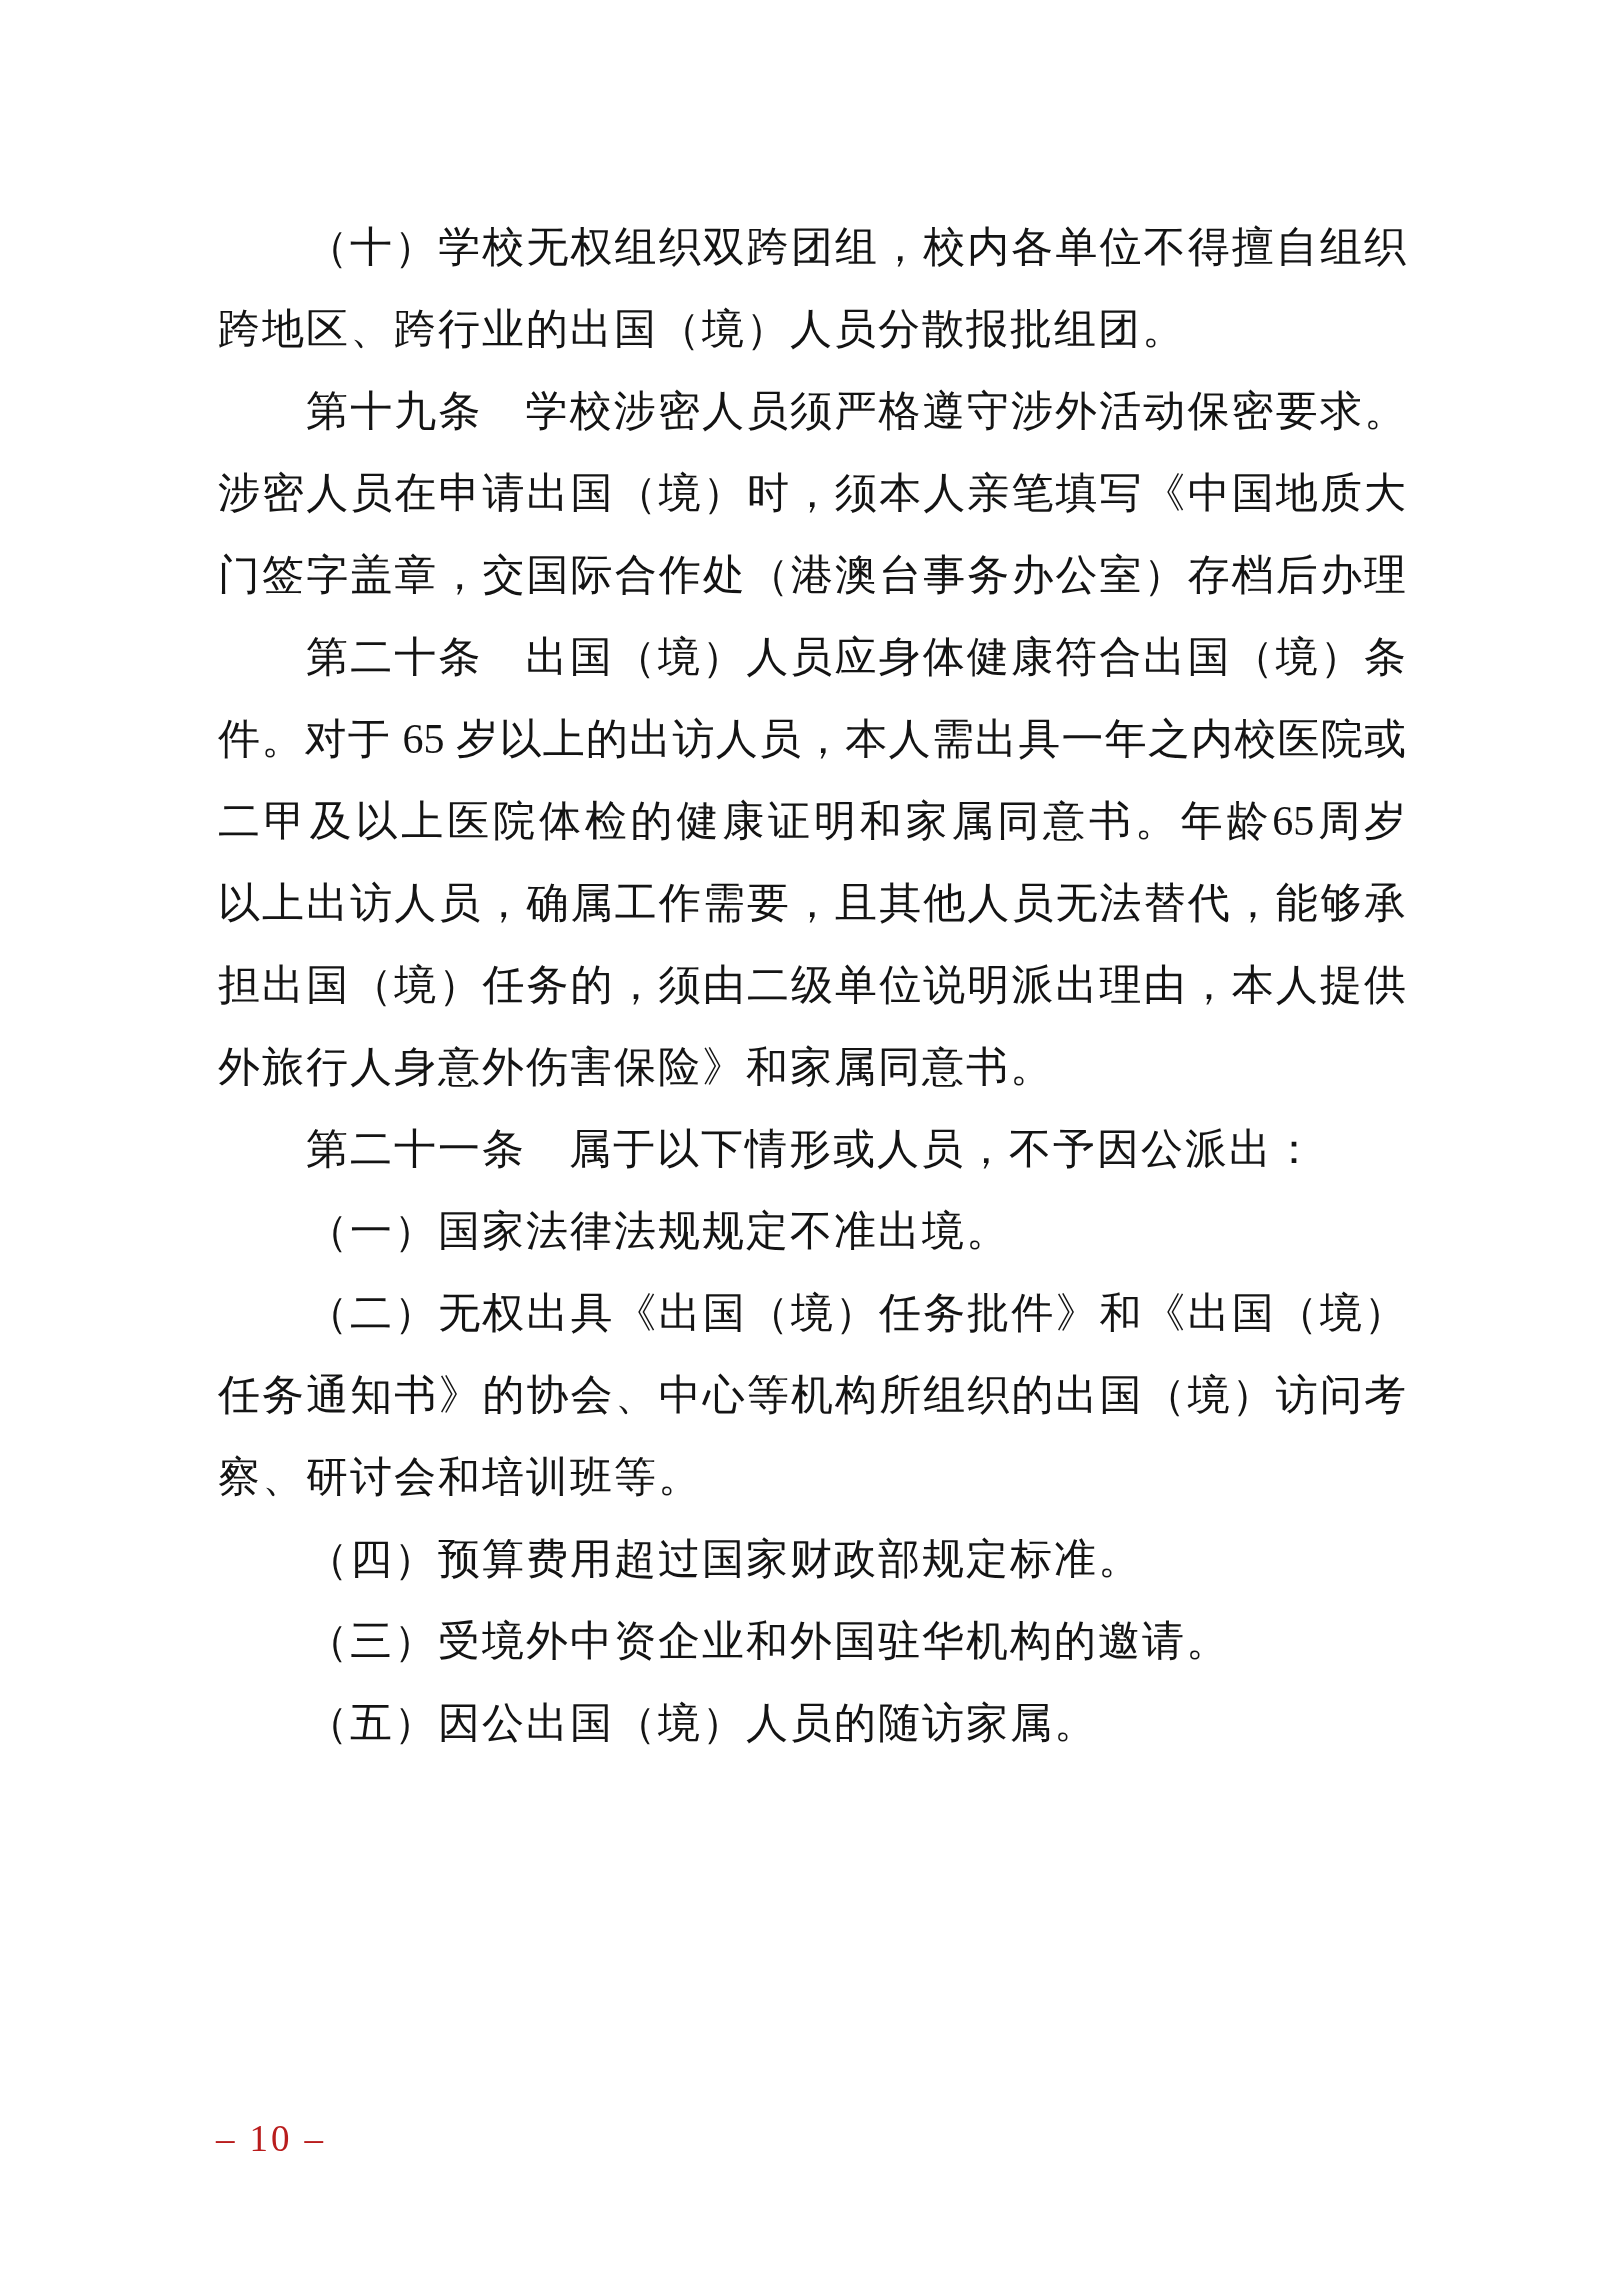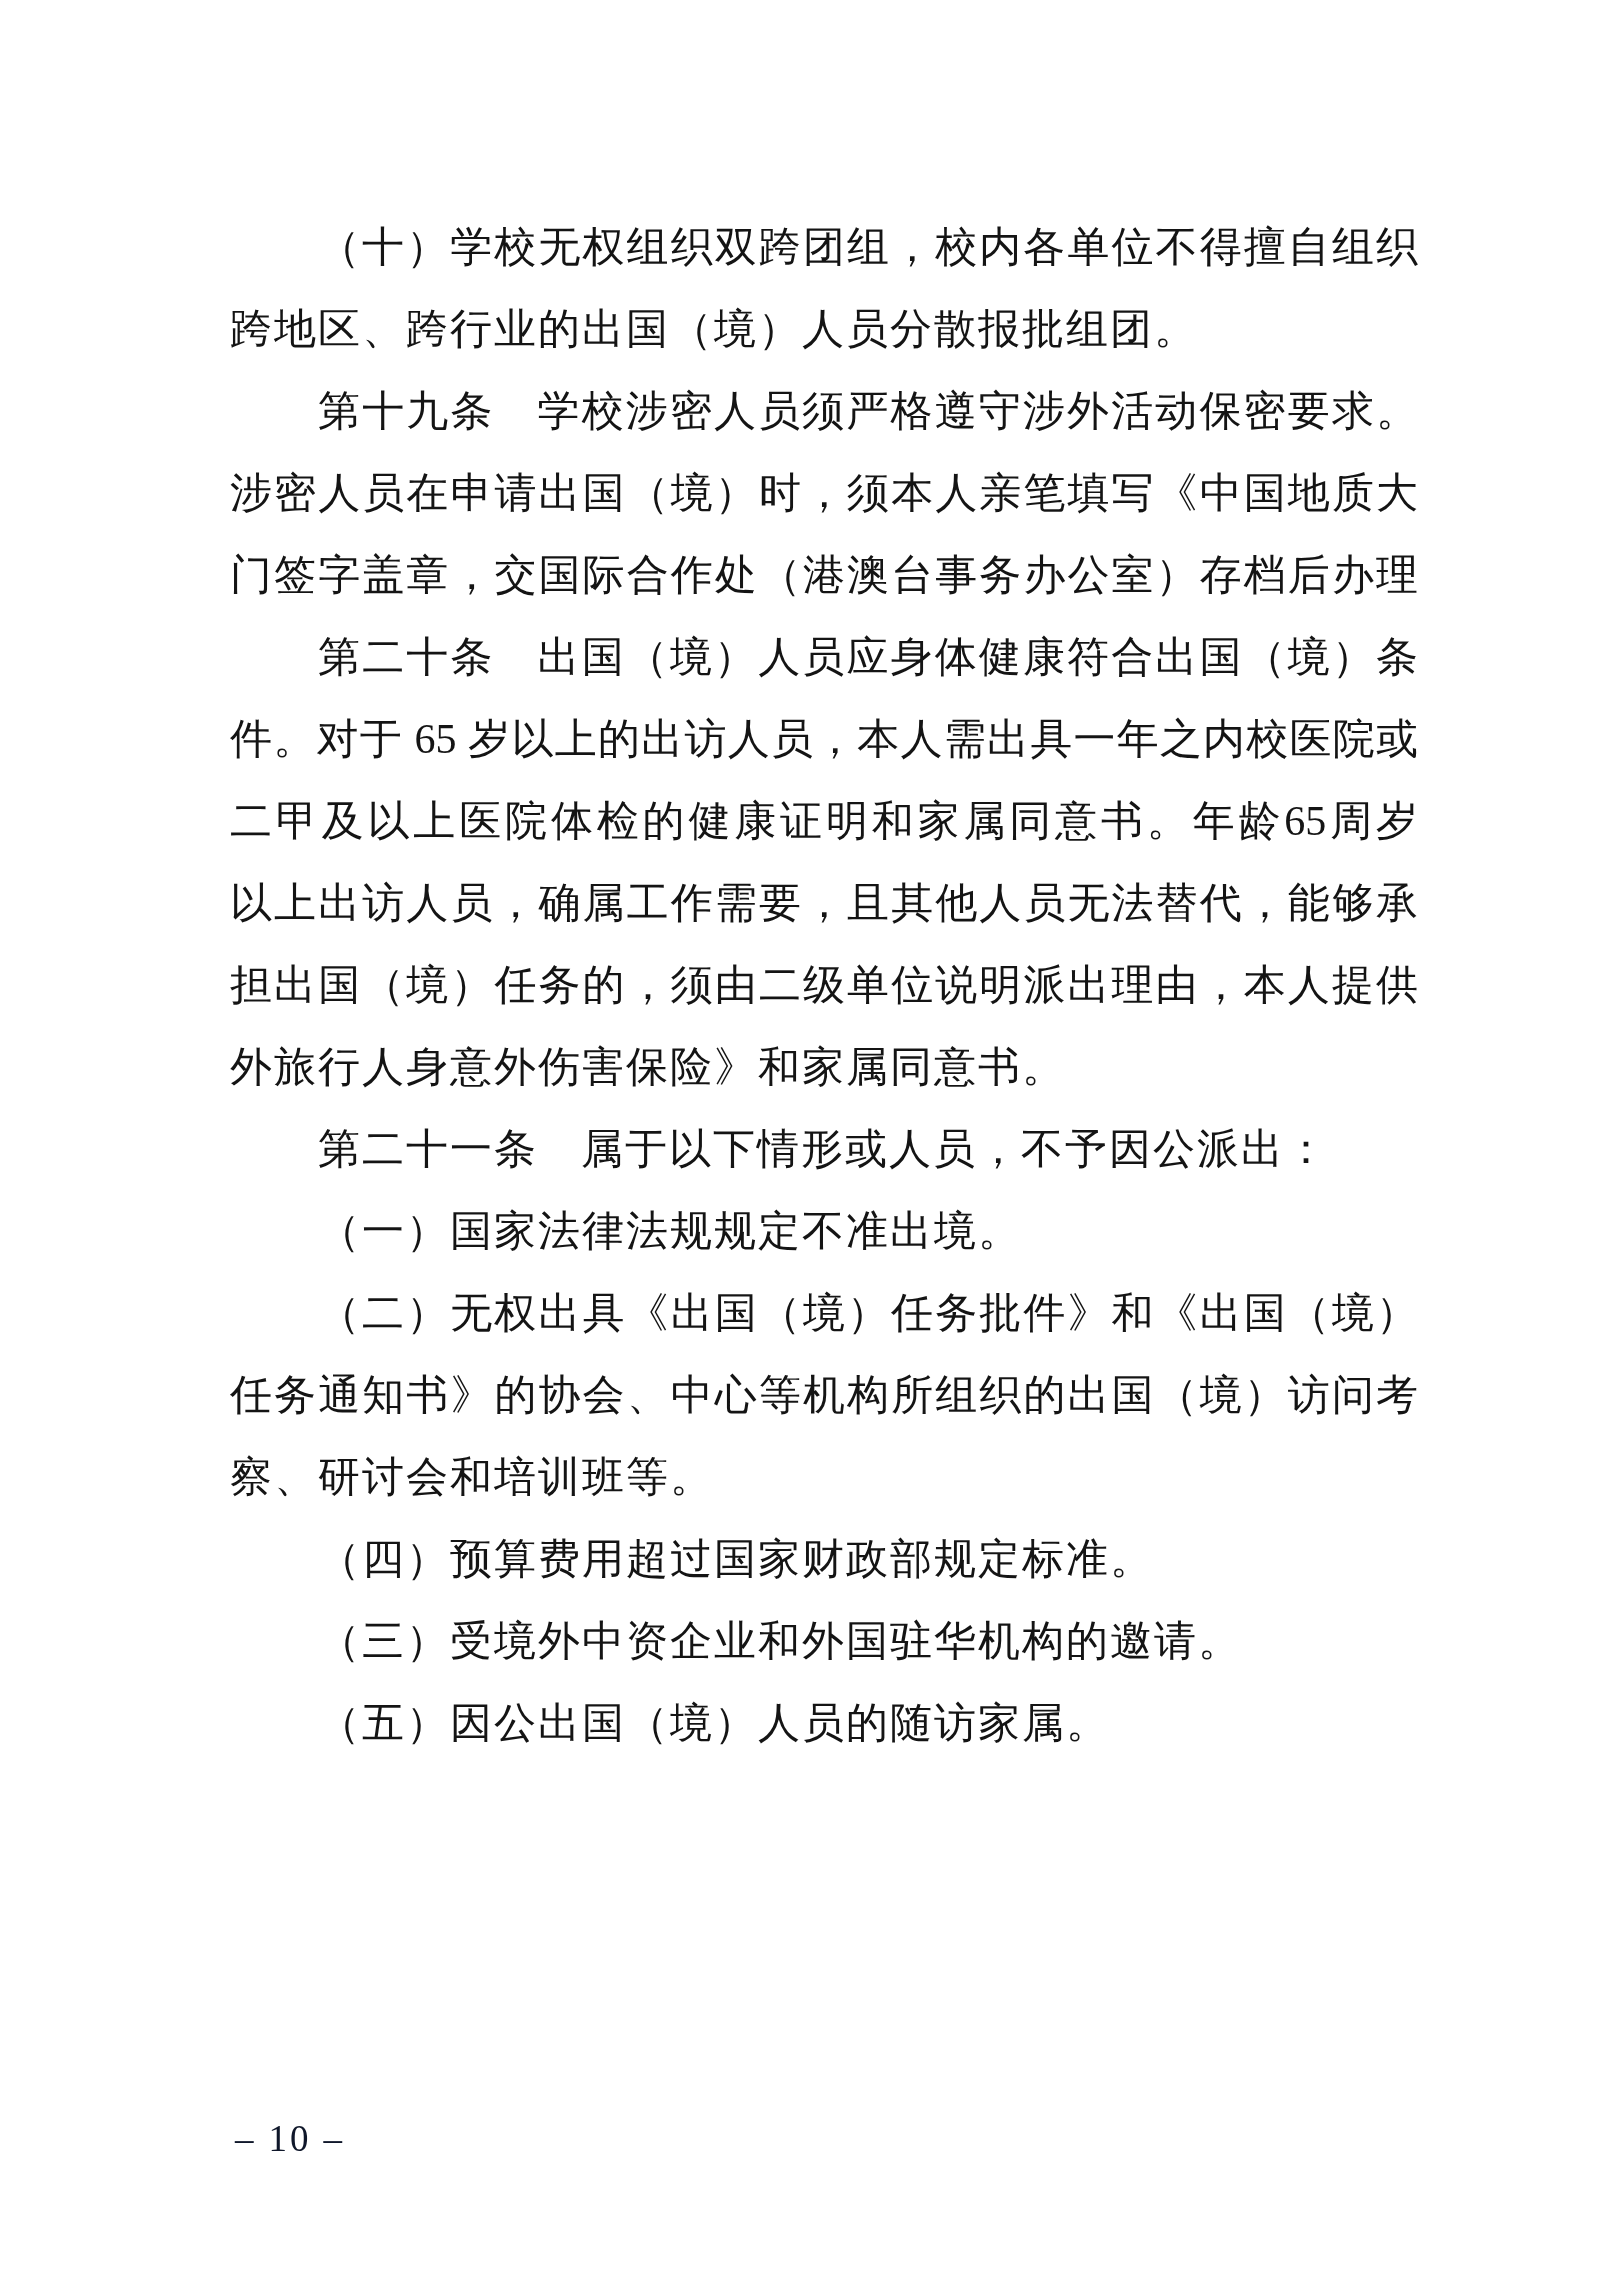--- a/index.html
+++ b/index.html
@@ -12,21 +12,21 @@
     width: 1621px;
     height: 2293px;
     background: #ffffff;
     margin: 0 auto;
     overflow: hidden;
     font-family: "Liberation Serif", "DejaVu Serif", serif;
     color: #141414;
   }
   .text-block {
     position: absolute;
-    left: 230px;
+    left: 218px;
     top: 206px;
     width: 1188px;
   }
   .line {
     height: 82px;
     line-height: 82px;
     font-size: 42px;
     letter-spacing: 2px;
     white-space: nowrap;
     overflow: visible;
@@ -41,26 +41,26 @@
   .line.indent {
     padding-left: 88px;
   }
   .seg { display: inline; }
   .seg.bold {
     font-weight: normal;
     margin-right: 43px;
   }
   .footer {
     position: absolute;
-    left: 235px;
+    left: 216px;
     top: 2115px;
     font-size: 37px;
     line-height: 47px;
     letter-spacing: 2.9px;
-    color: #0f172a;
+    color: #b91c1c;
   }
 </style>
 </head>
 <body>
 
 <div class="page">
   <div class="text-block" id="text-block">
       <div class="line indent justify"><span class="seg">（十）学校无权组织双跨团组，校内各单位不得擅自组织</span></div>
       <div class="line"><span class="seg">跨地区、跨行业的出国（境）人员分散报批组团。</span></div>
       <div class="line indent justify"><span class="seg bold">第十九条</span><span class="seg">学校涉密人员须严格遵守涉外活动保密要求。</span></div>

